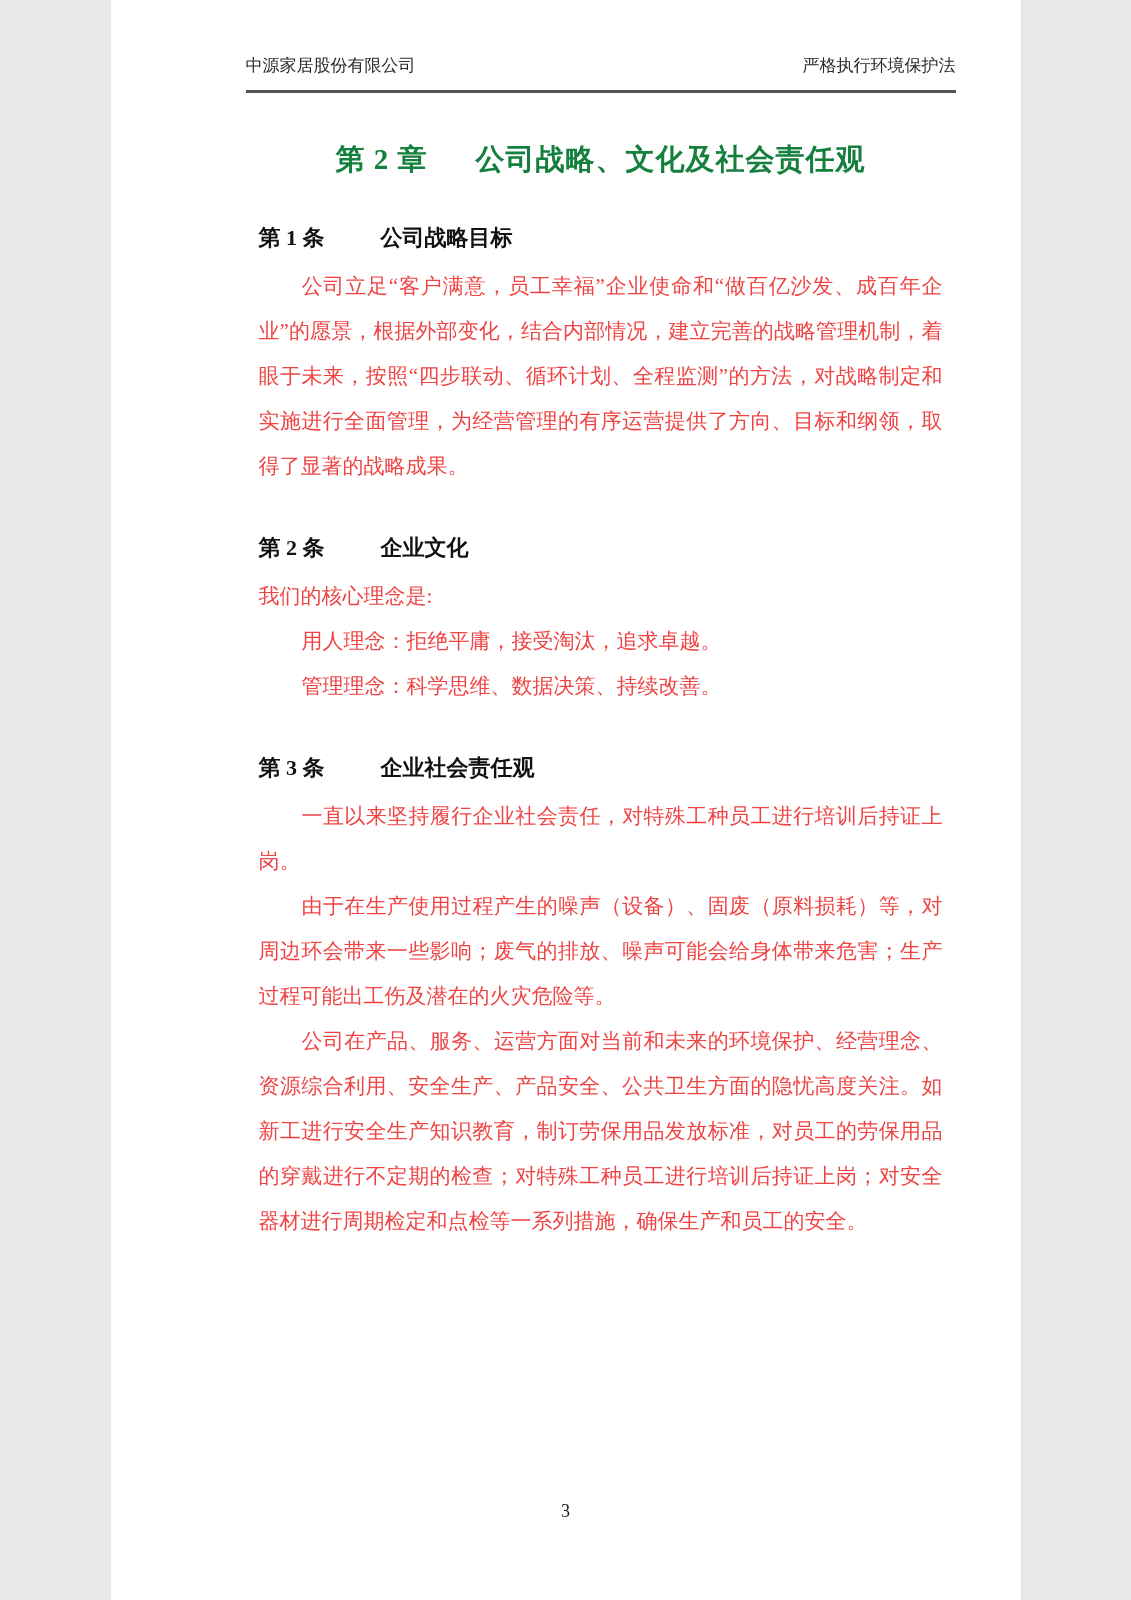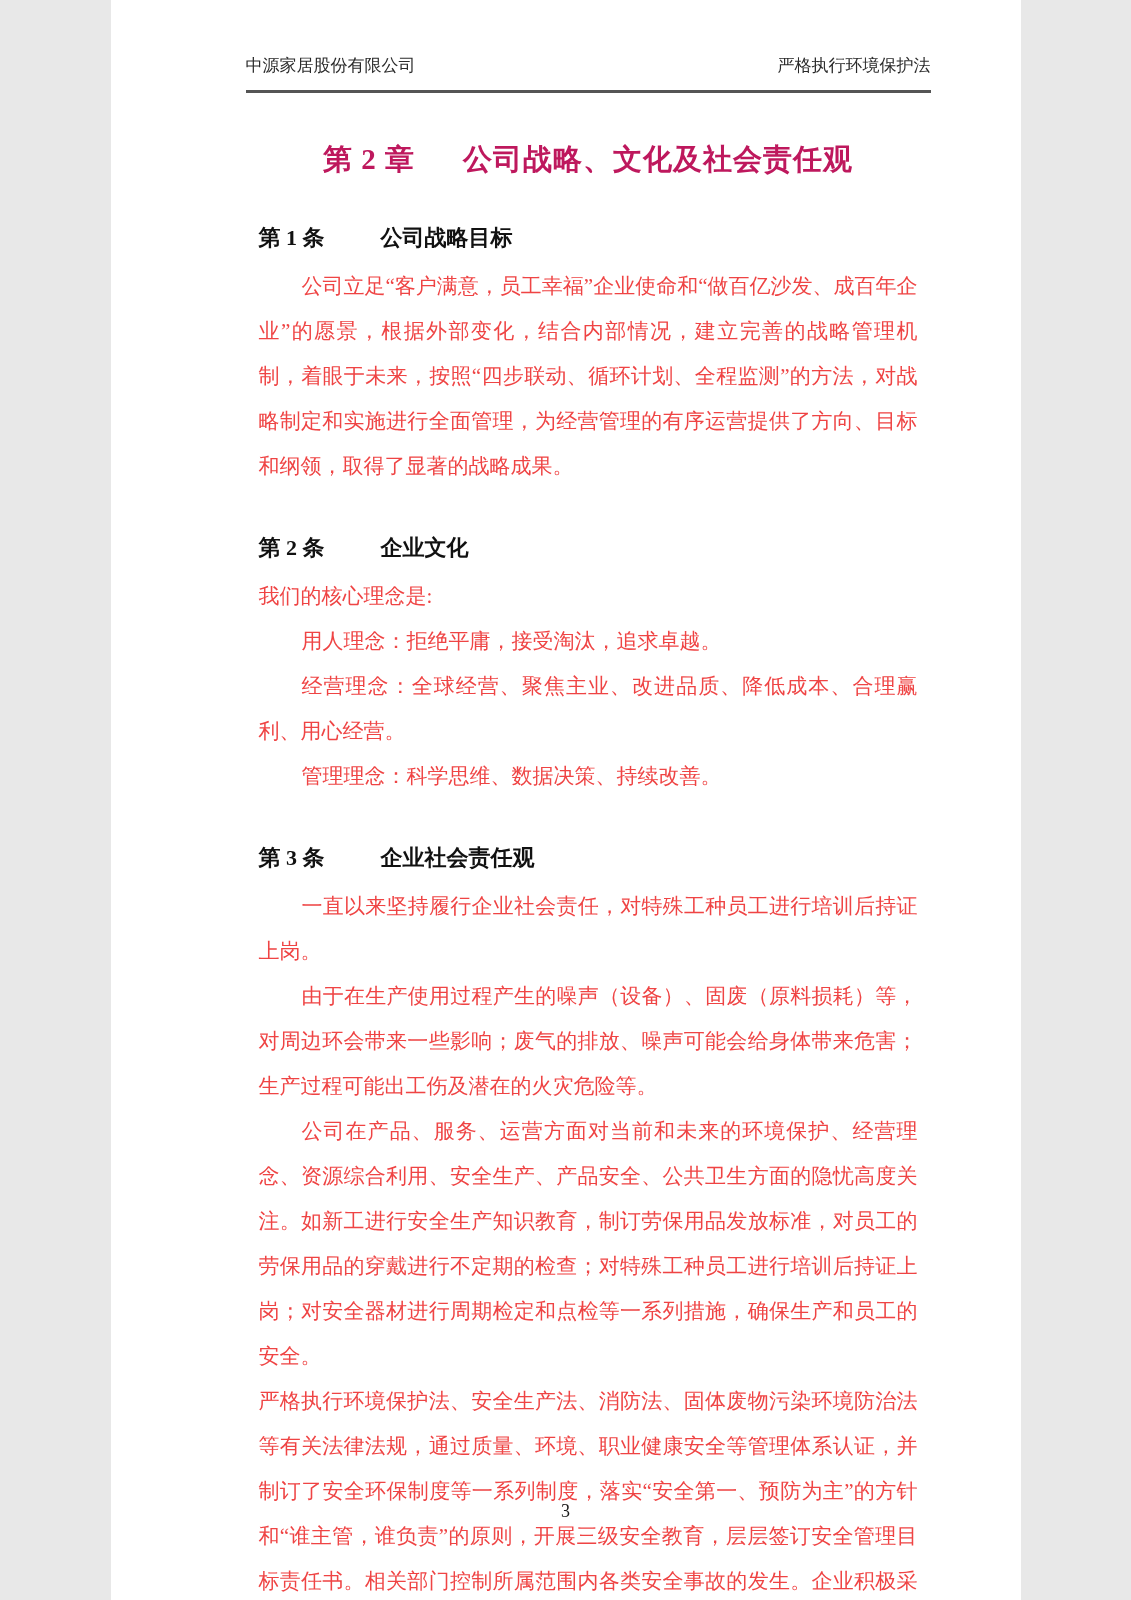--- a/index.html
+++ b/index.html
@@ -5,21 +5,21 @@
   * { box-sizing: border-box; }
   html, body { margin: 0; padding: 0; background: #e8e8e8; }
   .page {
     position: relative;
     width: 910px;
     height: 1600px;
     margin: 0 auto;
     background: #ffffff;
     color: #1a1a1a;
     font-family: "Liberation Serif", "DejaVu Serif", serif;
-    padding: 54px 90px 0 135px;
+    padding: 54px 65px 0 135px;
     overflow: hidden;
   }
   .doc-header {
     display: flex;
     justify-content: space-between;
     align-items: baseline;
     font-size: 17px;
     line-height: 24px;
     color: #2a2a2a;
   }
@@ -28,21 +28,21 @@
     height: 2.5px;
     background: #555555;
   }
   h1.chapter-heading {
     margin: 46px 0 40px 0;
     text-align: center;
     font-size: 29px;
     font-weight: bold;
     line-height: 40px;
     letter-spacing: 1px;
-    color: #be185d;
+    color: #15803d;
   }
   h1 .chapter-gap { display: inline-block; width: 48px; }
   section.doc-section { margin: 13px; }
   h2.section-heading {
     font-size: 22px;
     font-weight: bold;
     line-height: 33px;
     margin: 42px 0 10px 0;
     color: #111111;
   }
@@ -87,31 +87,29 @@
     </h2>
     <p class="body-par indent">公司立足“客户满意，员工幸福”企业使命和“做百亿沙发、成百年企业”的愿景，根据外部变化，结合内部情况，建立完善的战略管理机制，着眼于未来，按照“四步联动、循环计划、全程监测”的方法，对战略制定和实施进行全面管理，为经营管理的有序运营提供了方向、目标和纲领，取得了显著的战略成果。</p>
   </section>
 
   <section class="doc-section">
     <h2 class="section-heading">
       <span class="section-label">第 2 条</span><span class="label-gap"></span><span>企业文化</span>
     </h2>
     <p class="body-par">我们的核心理念是:</p>
     <p class="body-par indent">用人理念：拒绝平庸，接受淘汰，追求卓越。</p>
-    <p class="body-par indent">经营理念：全球经营、聚焦主业、改进品质、降低成本、合理赢利、用心经营。</p>
     <p class="body-par indent">管理理念：科学思维、数据决策、持续改善。</p>
   </section>
 
   <section class="doc-section">
     <h2 class="section-heading">
       <span class="section-label">第 3 条</span><span class="label-gap"></span><span>企业社会责任观</span>
     </h2>
     <p class="body-par indent">一直以来坚持履行企业社会责任，对特殊工种员工进行培训后持证上岗。</p>
     <p class="body-par indent">由于在生产使用过程产生的噪声（设备）、固废（原料损耗）等，对周边环会带来一些影响；废气的排放、噪声可能会给身体带来危害；生产过程可能出工伤及潜在的火灾危险等。</p>
     <p class="body-par indent">公司在产品、服务、运营方面对当前和未来的环境保护、经营理念、资源综合利用、安全生产、产品安全、公共卫生方面的隐忧高度关注。如新工进行安全生产知识教育，制订劳保用品发放标准，对员工的劳保用品的穿戴进行不定期的检查；对特殊工种员工进行培训后持证上岗；对安全器材进行周期检定和点检等一系列措施，确保生产和员工的安全。</p>
-    <p class="body-par">严格执行环境保护法、安全生产法、消防法、固体废物污染环境防治法等有关法律法规，通过质量、环境、职业健康安全等管理体系认证，并制订了安全环保制度等一系列制度，落实“安全第一、预防为主”的方针和“谁主管，谁负责”的原则，开展三级安全教育，层层签订安全管理目标责任书。相关部门控制所属范围内各类安全事故的发生。企业积极采取各项</p>
   </section>
 
   <footer class="page-footer">
     <span>3</span>
   </footer>
 
 </div>
 
 </body></html>

